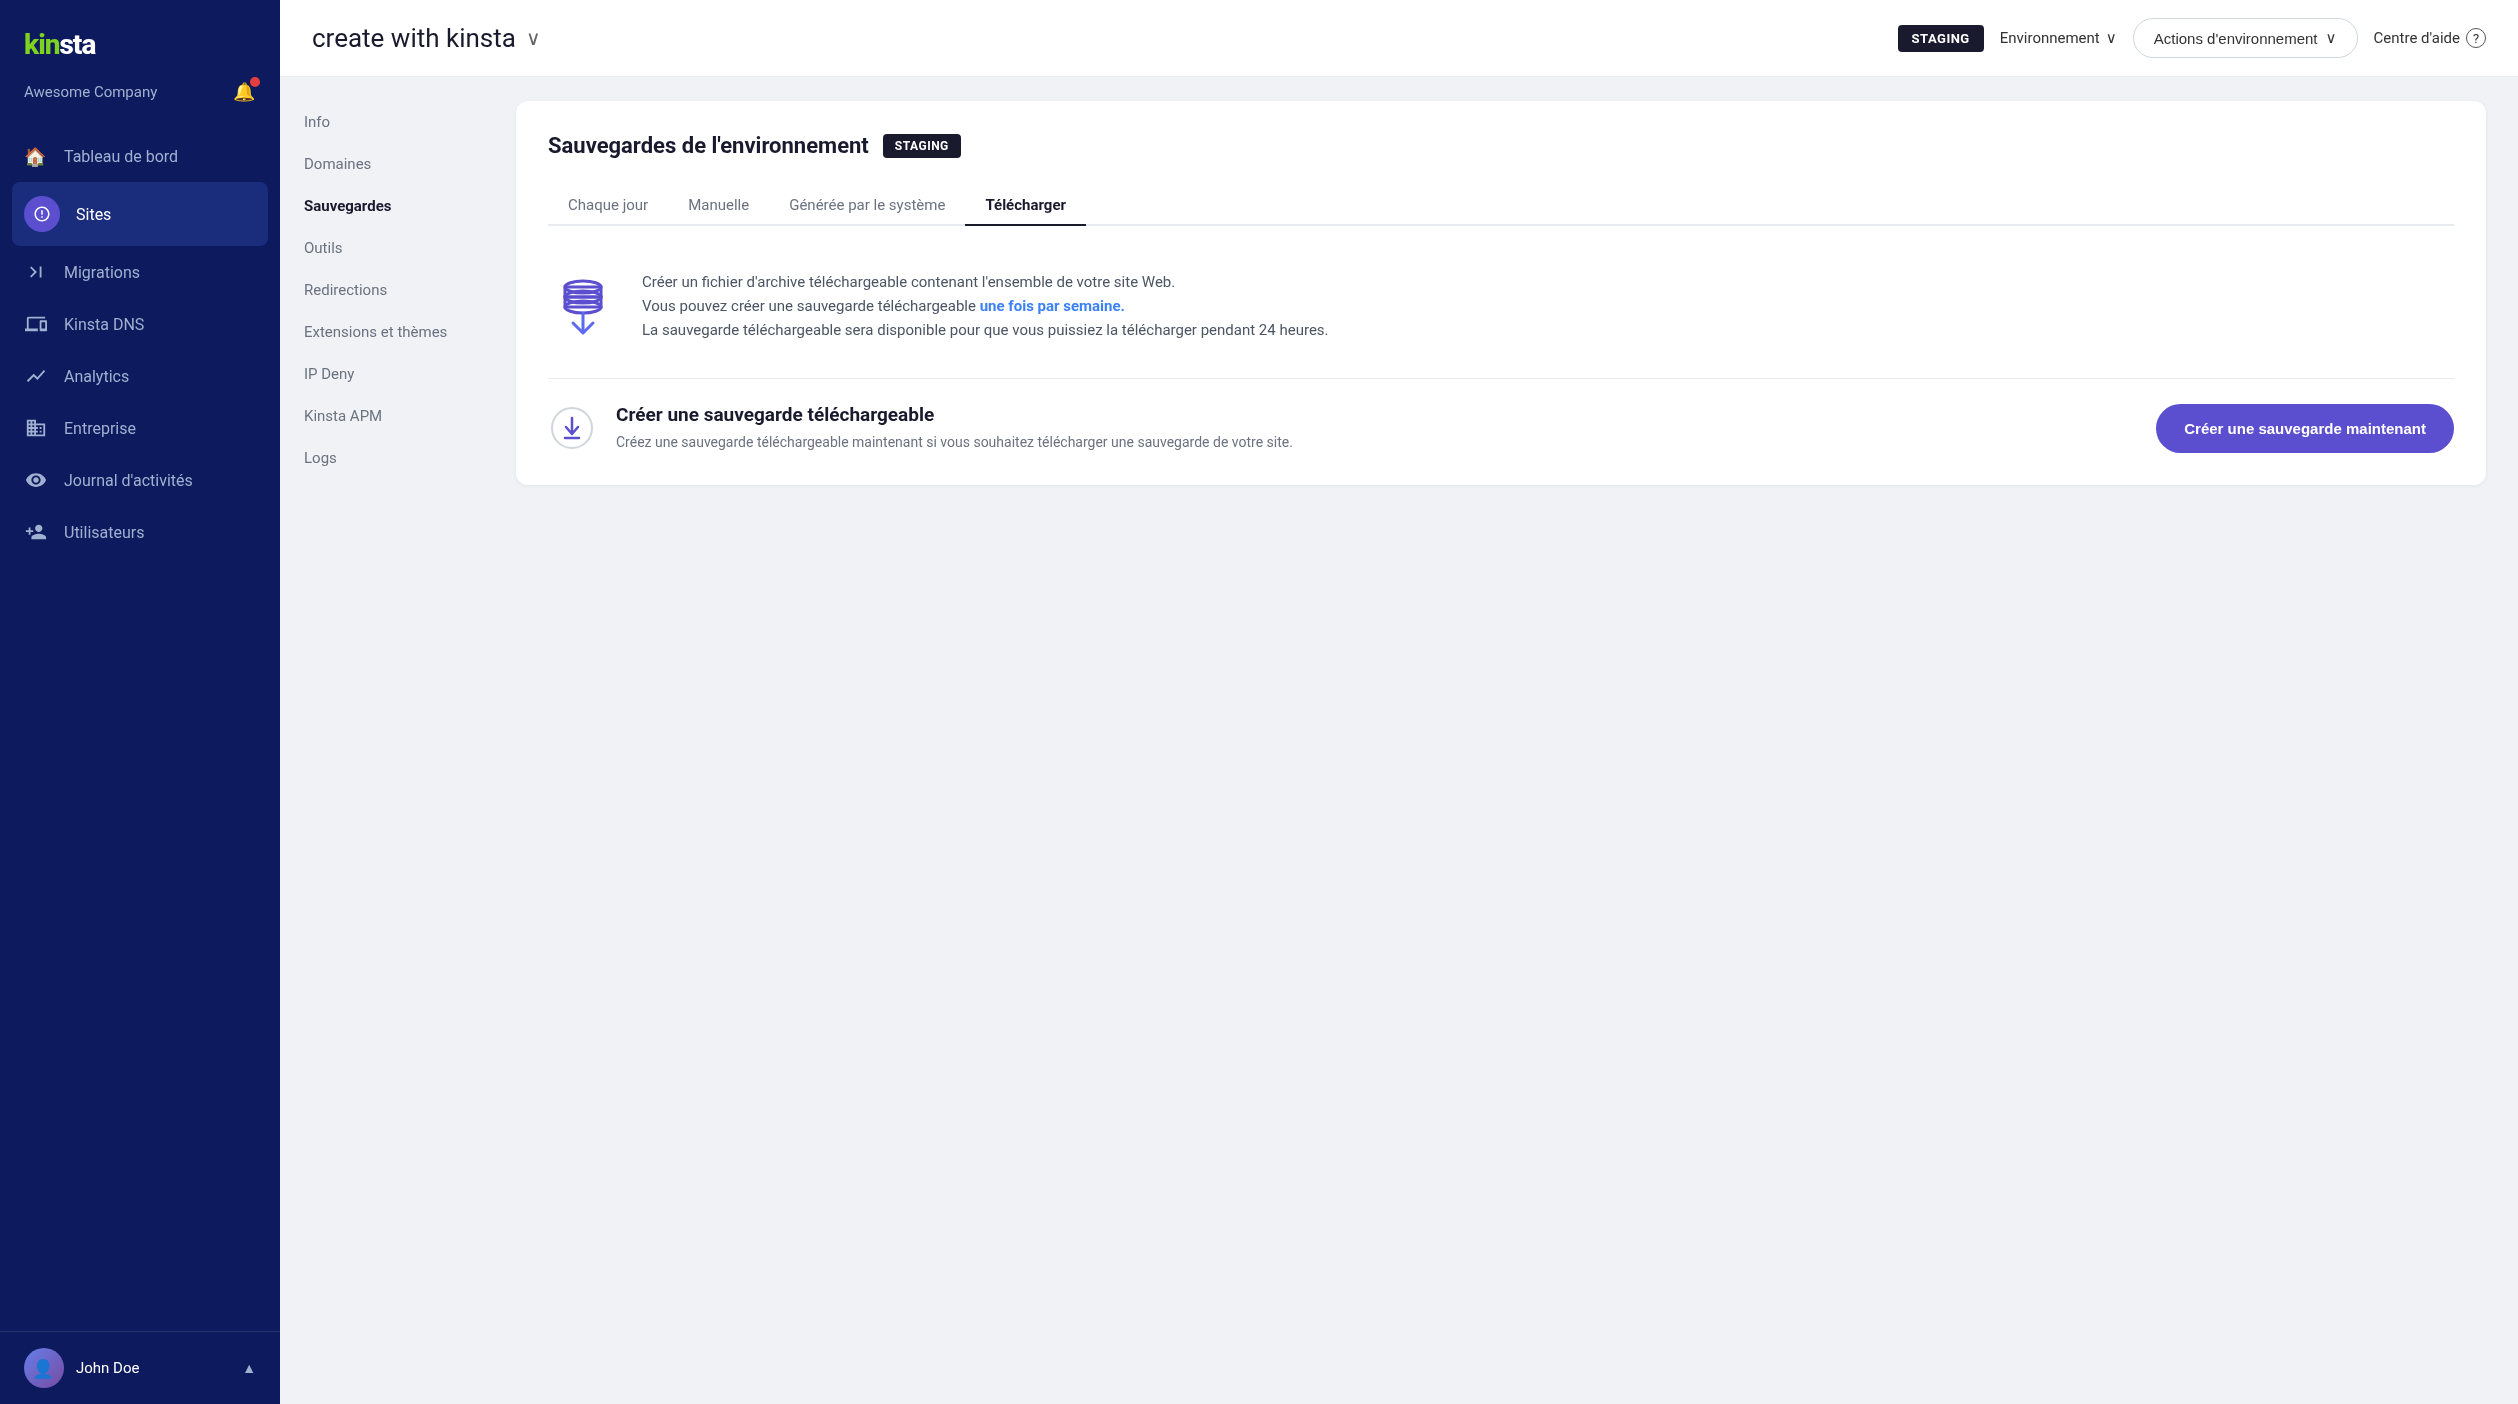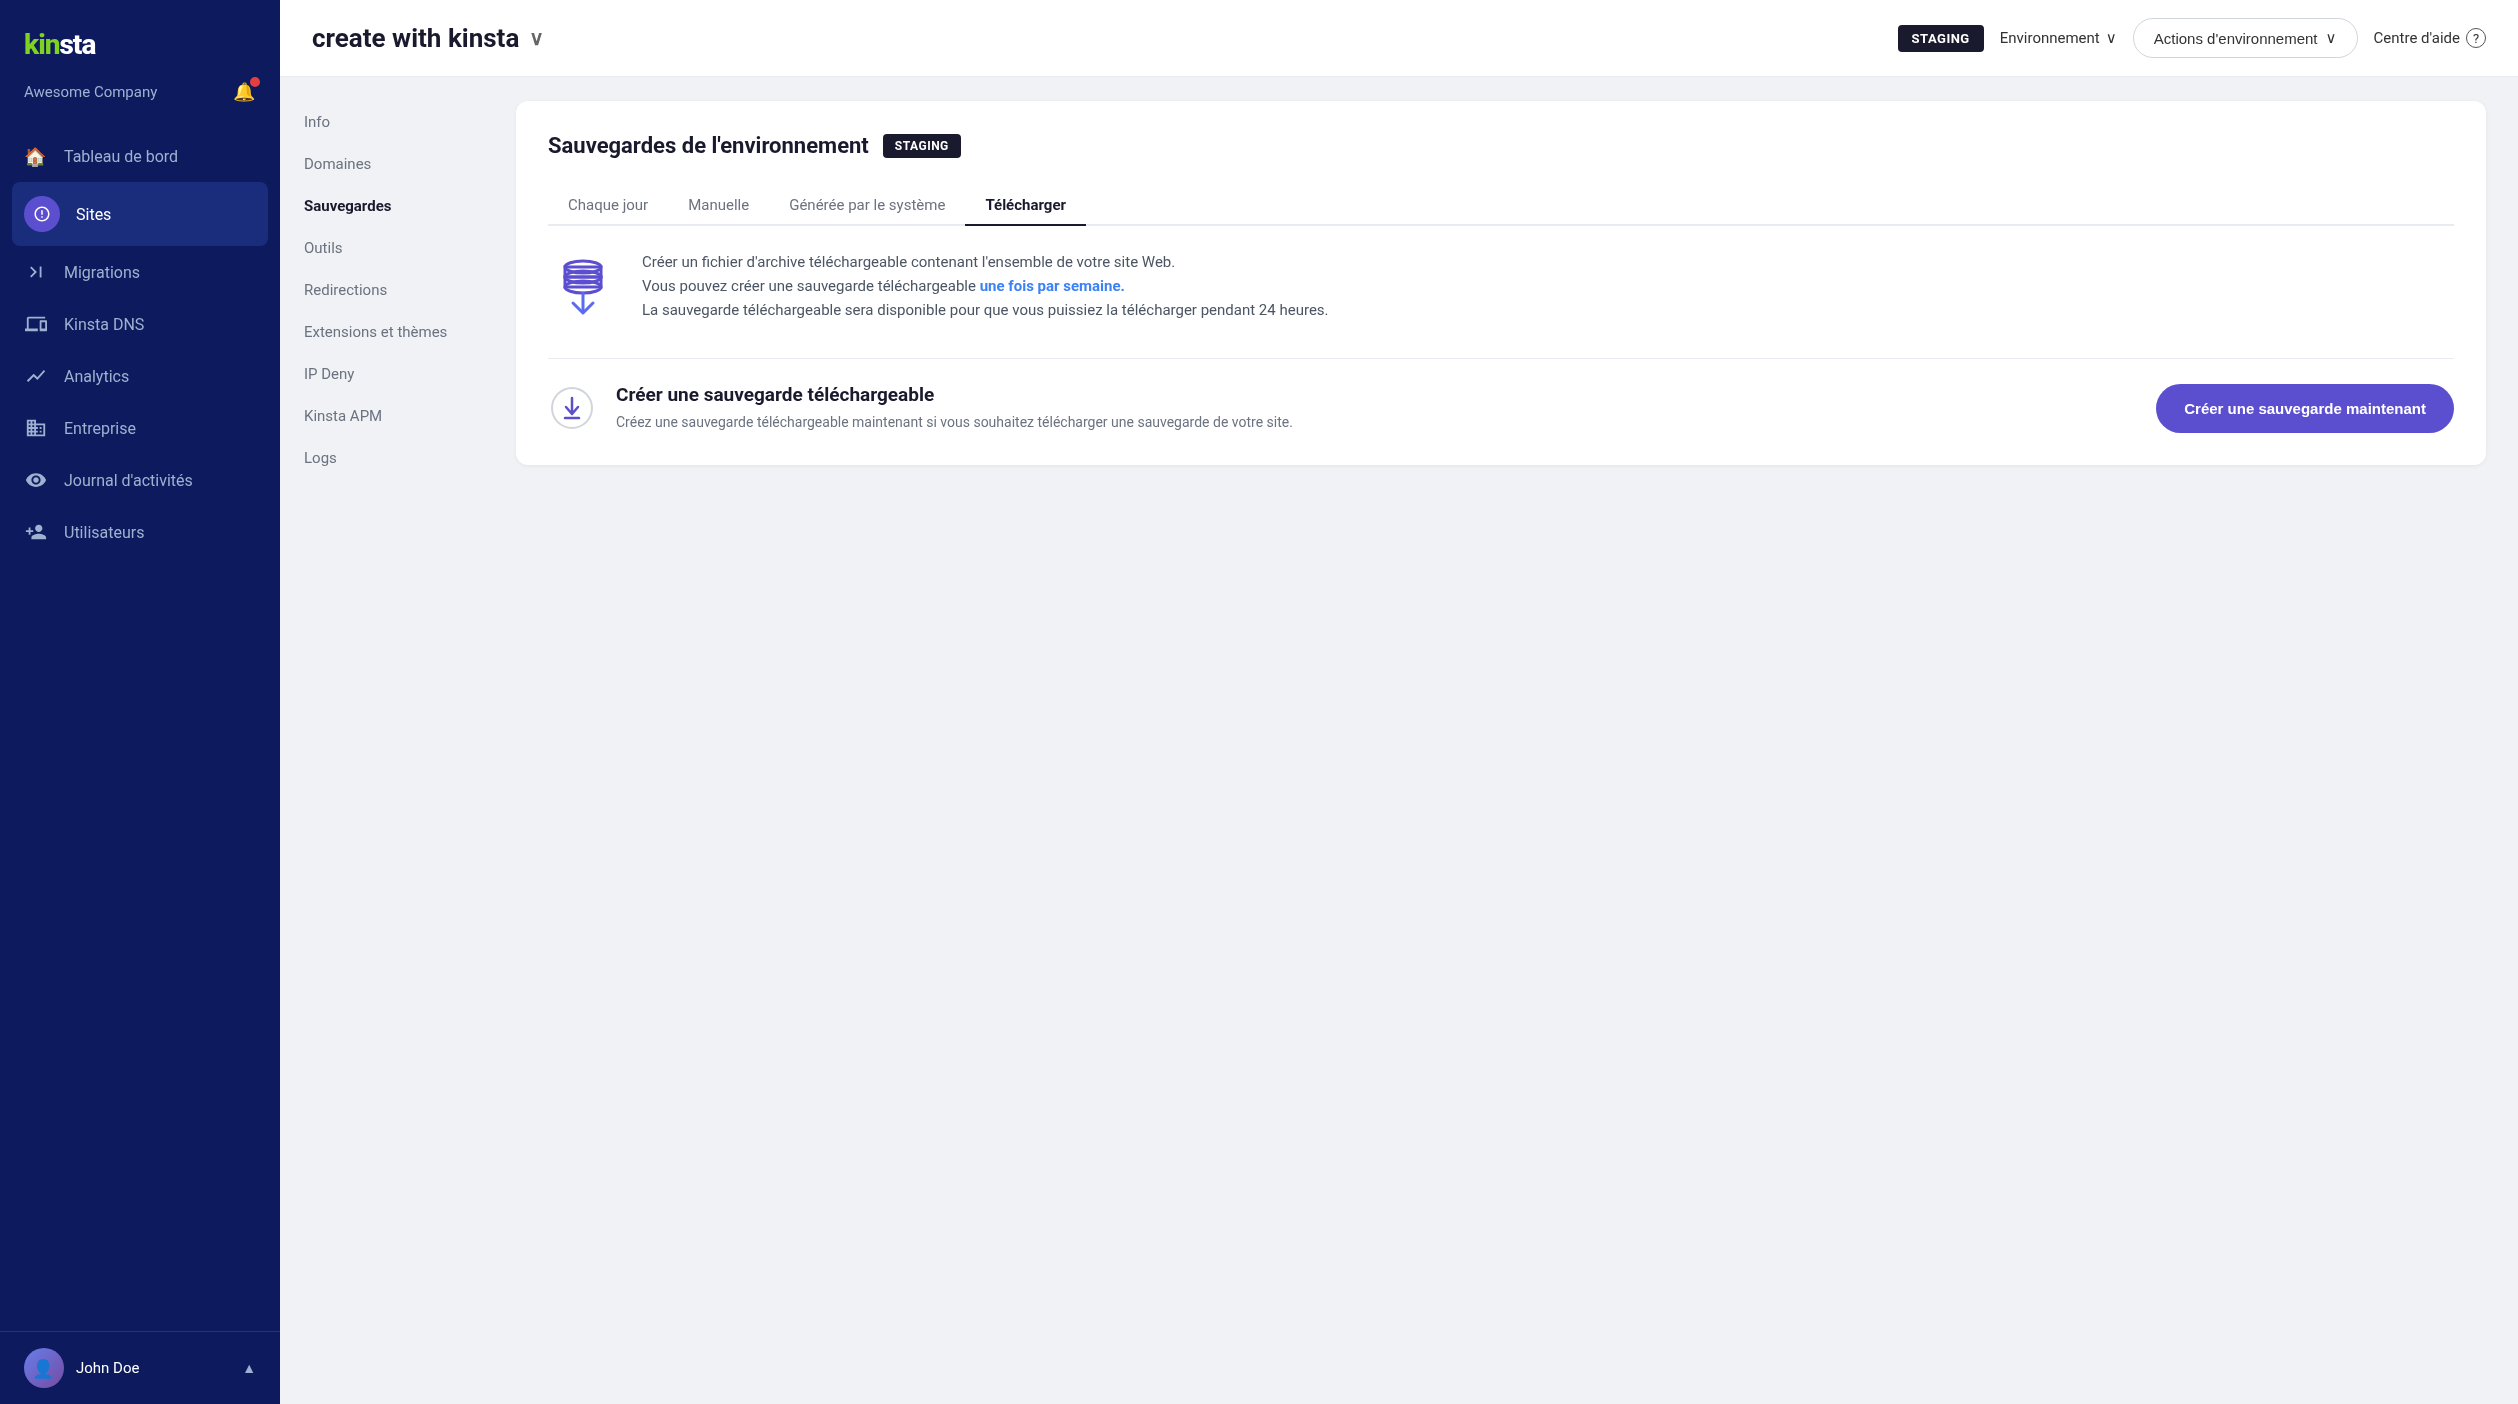--- a/index.html
+++ b/index.html
@@ -128,21 +128,21 @@
       display: flex;
       align-items: center;
       justify-content: space-between;
       border-bottom: 1px solid #e8ecf0;
     }
     .header-title {
       display: flex;
       align-items: center;
       gap: 10px;
       font-size: 26px;
-      font-weight: 700;
+      font-weight: 400;
       color: #1a1a2e;
     }
     .header-chevron { color: #666; font-size: 20px; cursor: pointer; }
     .header-controls { display: flex; align-items: center; gap: 16px; }
     .staging-badge {
       background: #1a1a2e;
       color: white;
       padding: 6px 14px;
       border-radius: 4px;
       font-size: 13px;
@@ -235,21 +235,21 @@
       font-size: 12px;
       font-weight: 700;
       letter-spacing: 0.5px;
     }
 
     
     .tabs {
       display: flex;
       gap: 0;
       border-bottom: 2px solid #e8ecf0;
-      margin-bottom: 24px;
+      margin-bottom: 44px;
     }
     .tab {
       padding: 10px 20px;
       font-size: 15px;
       color: #6b7280;
       cursor: pointer;
       border-bottom: 2px solid transparent;
       margin-bottom: -2px;
     }
     .tab.active {

